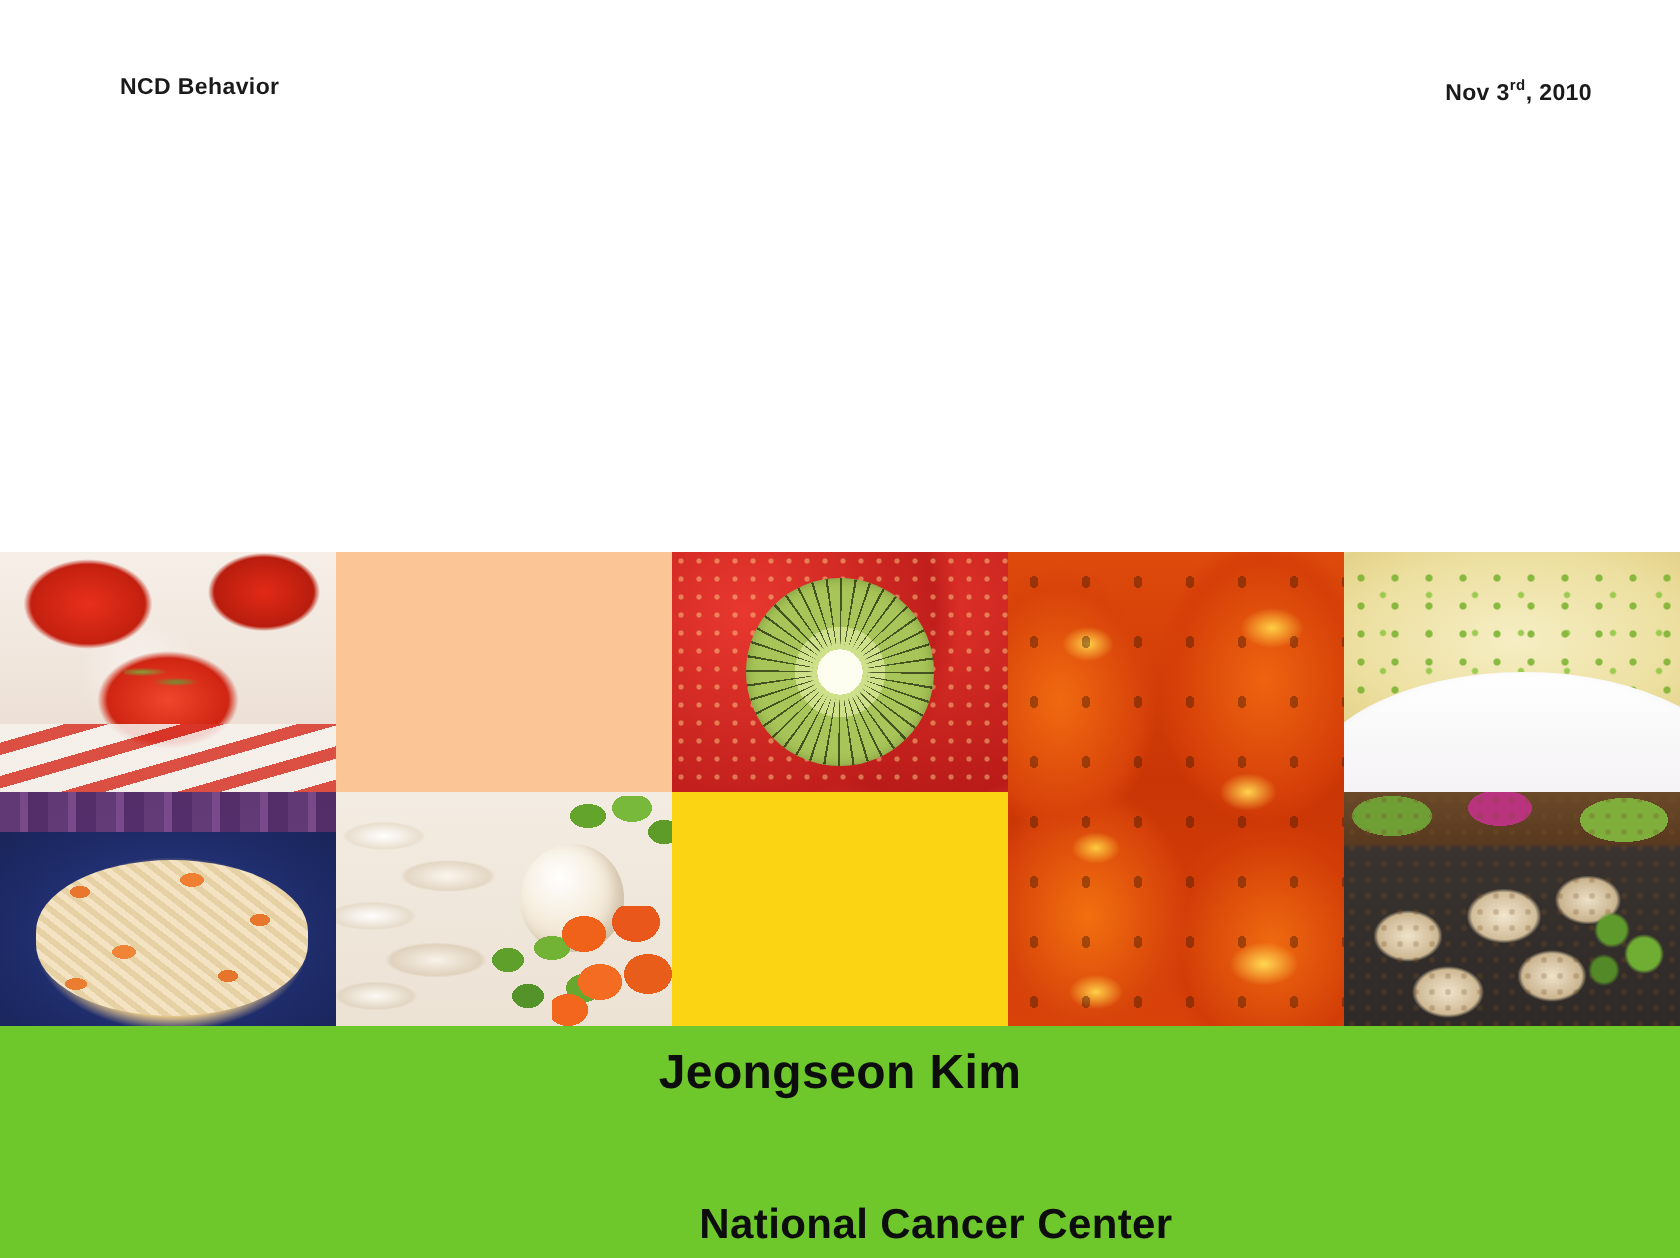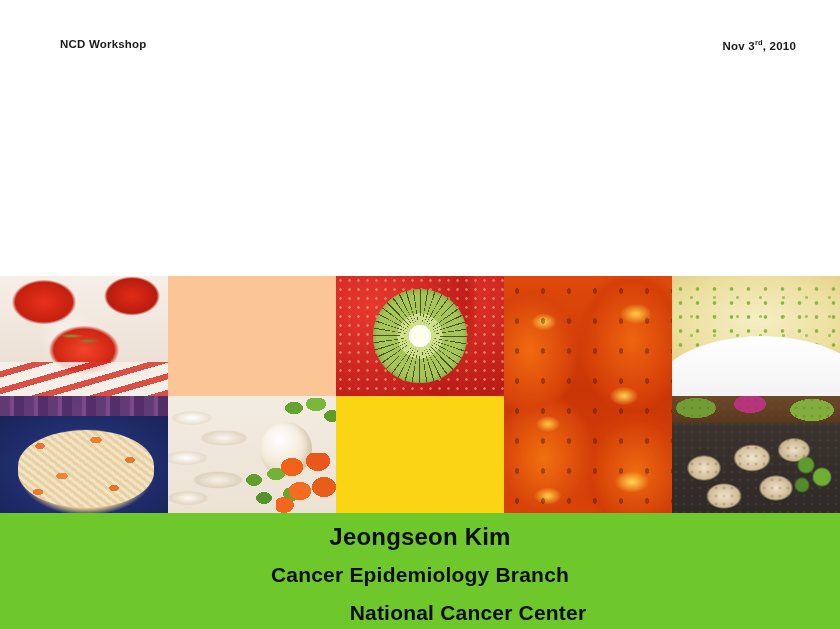--- a/index.html
+++ b/index.html
@@ -354,21 +354,21 @@
     letter-spacing: 0.2px;
     margin-left: 48px;
   }
 </style>
 </head>
 <body>
 
 <div class="slide">
 
   <div class="header">
-    <div class="header-left">NCD Workshop</div>
+    <div class="header-left">NCD Behavior</div>
     <div class="header-right"><span>Nov 3</span><span class="sup">rd</span><span>, 2010</span></div>
   </div>
 
 
   <div class="collage">
 
     <div class="cell" style="left:0;top:0;width:168px;height:120px;">
       <div class="ph ph-tomato-cloth">
           <div class="stem"></div>
         </div>
@@ -426,18 +426,17 @@
         <div class="caps"></div>
         <div class="crumbs"></div>
         <div class="parsley"></div>
       </div>
     </div>
 
   </div>
 
   <div class="footer">
     <div class="presenter">Jeongseon Kim</div>
-    <div class="affil1">Cancer Epidemiology Branch</div>
     <div class="affil2">National Cancer Center</div>
 
   </div>
 
 </div>
 
 </body></html>

